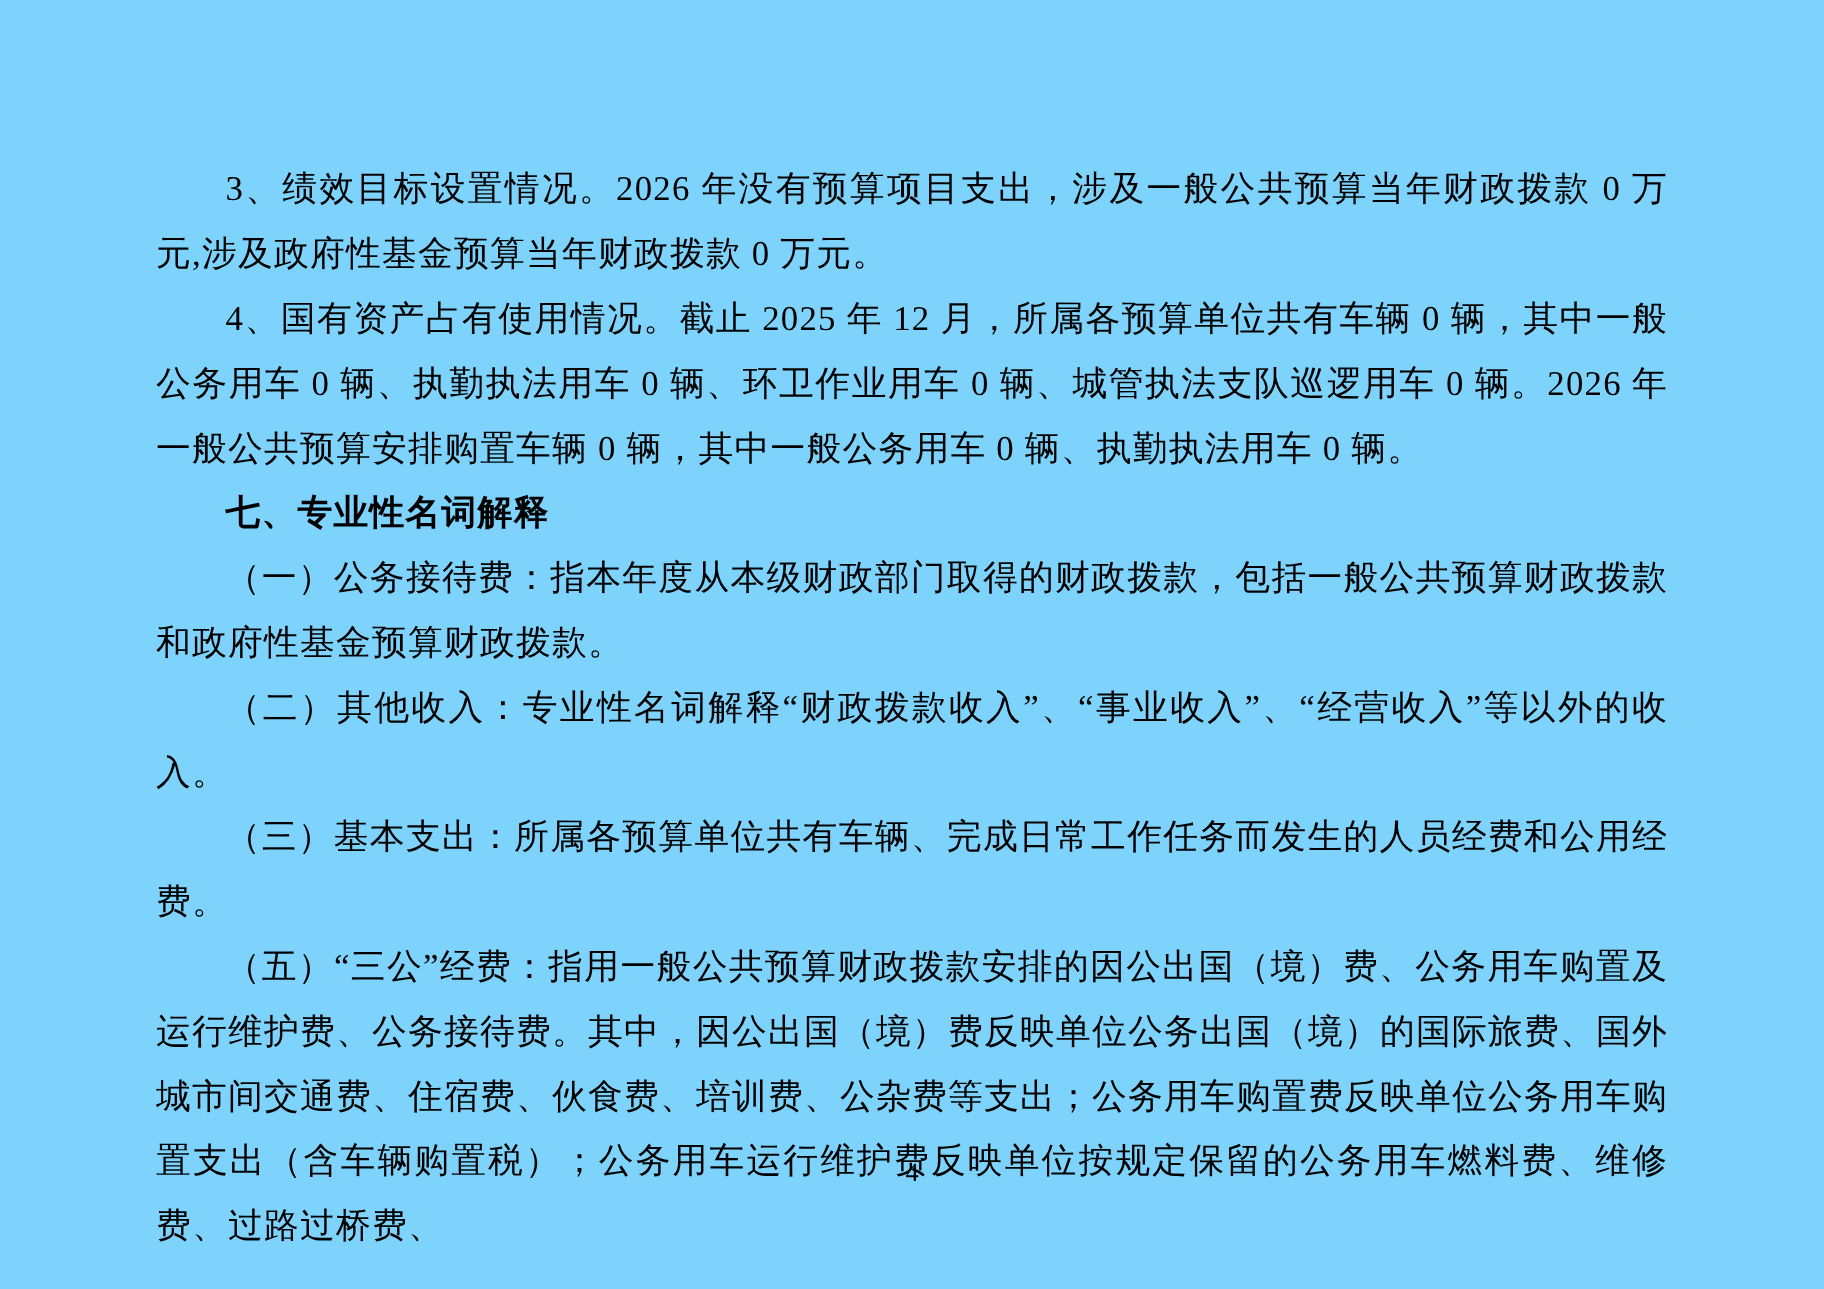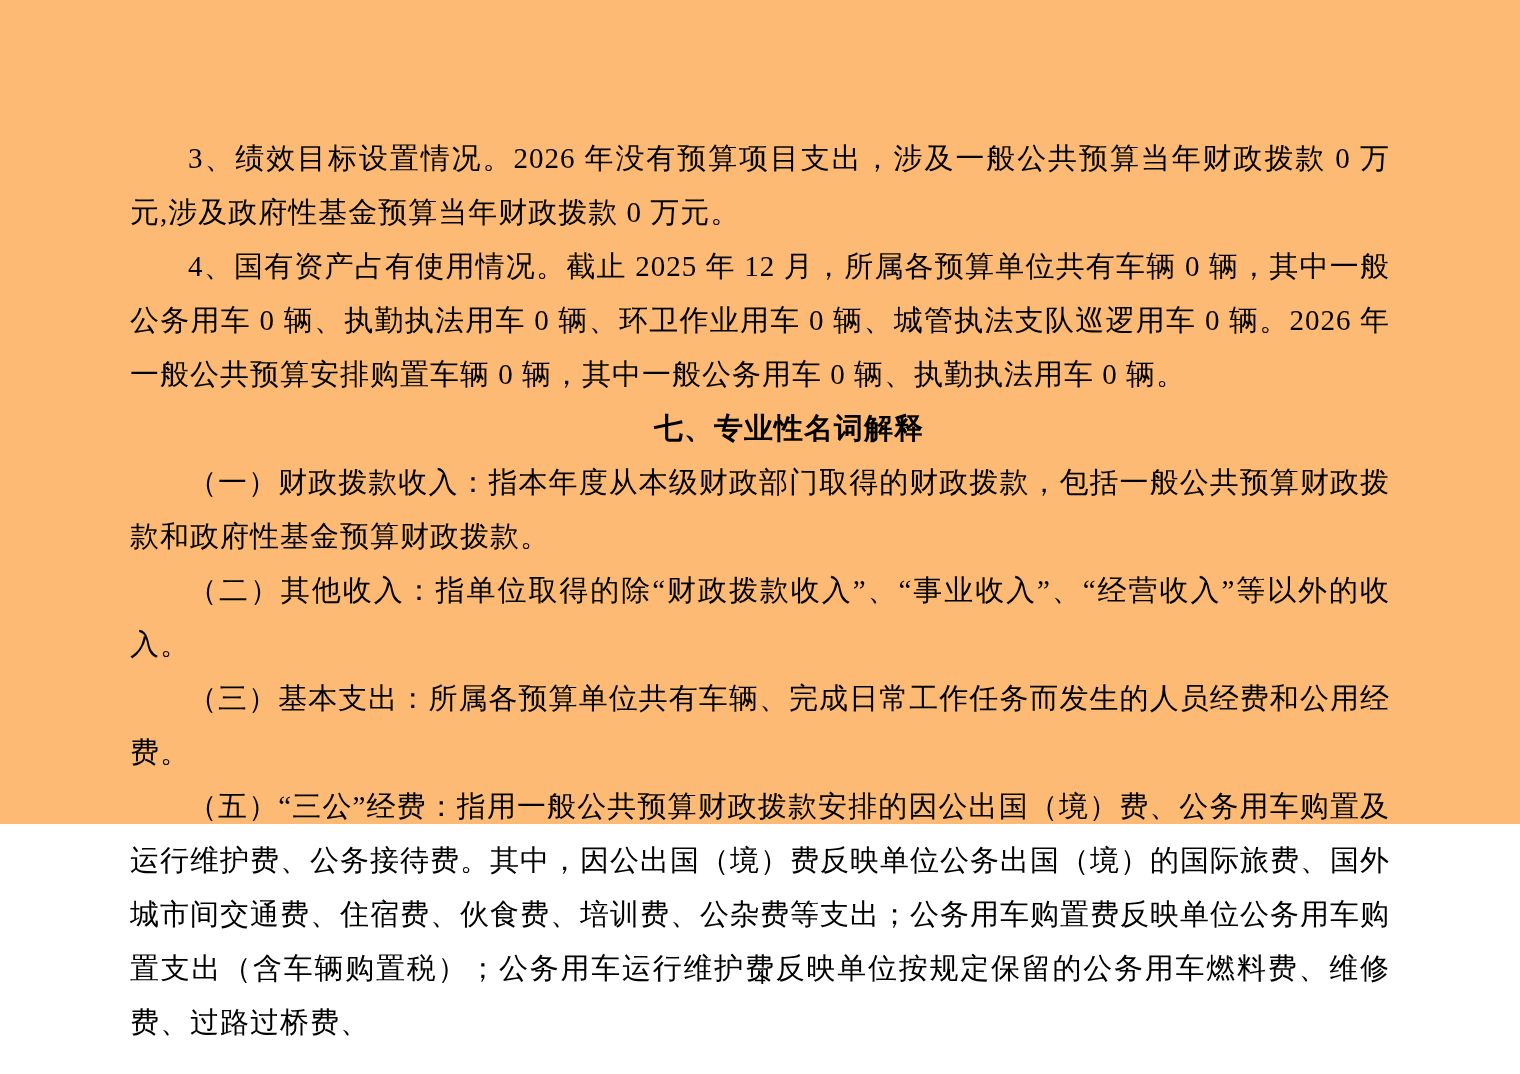--- a/index.html
+++ b/index.html
@@ -10,22 +10,22 @@
   body {
     width: 1520px;
     height: 1074px;
     font-family: "Liberation Serif", "DejaVu Serif", serif;
     color: #000000;
     overflow: hidden;
   }
   .page {
     position: relative;
     width: 1520px;
-    height: 824px;
-    background: #fdba74;
+    height: 1074px;
+    background: #7dd3fc;
   }
   .content {
     position: absolute;
     left: 130px;
     top: 131px;
     width: 1260px;
   }
   p.body-para {
     margin: 0;
     font-size: 29px;
@@ -38,21 +38,21 @@
     font-family: "Liberation Serif", "DejaVu Serif", serif;
     color: #000000;
   }
   p.heading-para {
     margin: 0;
     font-size: 29px;
     line-height: 54px;
     letter-spacing: 1px;
     font-weight: bold;
     text-indent: 2em;
-    text-align: center;
+    text-align: left;
     font-family: Liberation Sans, sans-serif;
     color: #000000;
   }
   .footer {
     position: absolute;
     left: 0;
     top: 964px;
     width: 1520px;
     text-align: center;
     font-size: 22px;
@@ -62,20 +62,20 @@
   }
 </style>
 </head>
 <body>
 
 <div class="page">
   <div class="content">
     <p class="body-para">3、绩效目标设置情况。2026 年没有预算项目支出，涉及一般公共预算当年财政拨款 0 万元,涉及政府性基金预算当年财政拨款 0 万元。</p>
     <p class="body-para">4、国有资产占有使用情况。截止 2025 年 12 月，所属各预算单位共有车辆 0 辆，其中一般公务用车 0 辆、执勤执法用车 0 辆、环卫作业用车 0 辆、城管执法支队巡逻用车 0 辆。2026 年一般公共预算安排购置车辆 0 辆，其中一般公务用车 0 辆、执勤执法用车 0 辆。</p>
     <p class="heading-para">七、专业性名词解释</p>
-    <p class="body-para">（一）财政拨款收入：指本年度从本级财政部门取得的财政拨款，包括一般公共预算财政拨款和政府性基金预算财政拨款。</p>
-    <p class="body-para">（二）其他收入：指单位取得的除“财政拨款收入”、“事业收入”、“经营收入”等以外的收入。</p>
+    <p class="body-para">（一）公务接待费：指本年度从本级财政部门取得的财政拨款，包括一般公共预算财政拨款和政府性基金预算财政拨款。</p>
+    <p class="body-para">（二）其他收入：专业性名词解释“财政拨款收入”、“事业收入”、“经营收入”等以外的收入。</p>
     <p class="body-para">（三）基本支出：所属各预算单位共有车辆、完成日常工作任务而发生的人员经费和公用经费。</p>
     <p class="body-para">（五）“三公”经费：指用一般公共预算财政拨款安排的因公出国（境）费、公务用车购置及运行维护费、公务接待费。其中，因公出国（境）费反映单位公务出国（境）的国际旅费、国外城市间交通费、住宿费、伙食费、培训费、公杂费等支出；公务用车购置费反映单位公务用车购置支出（含车辆购置税）；公务用车运行维护费反映单位按规定保留的公务用车燃料费、维修费、过路过桥费、</p>
   </div>
 
   <div class="footer">4</div>
 </div>
 
 </body></html>

